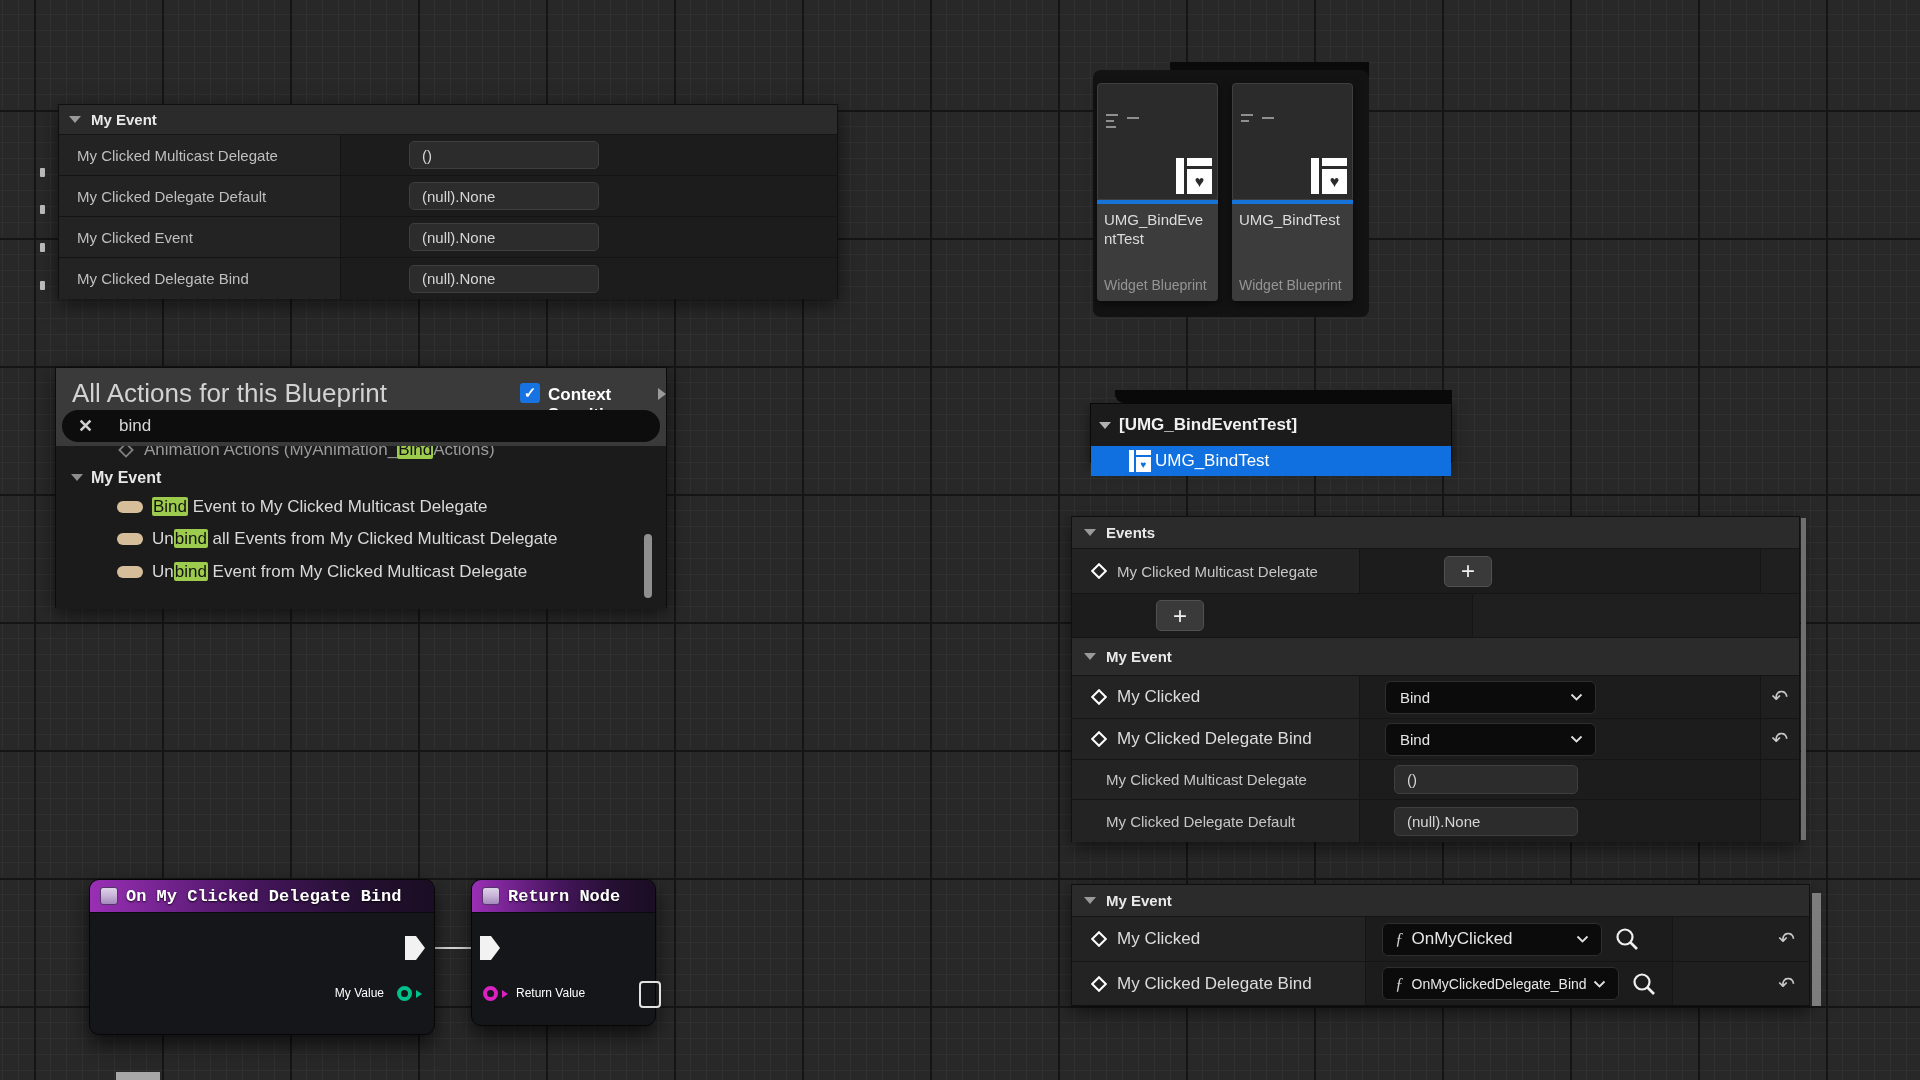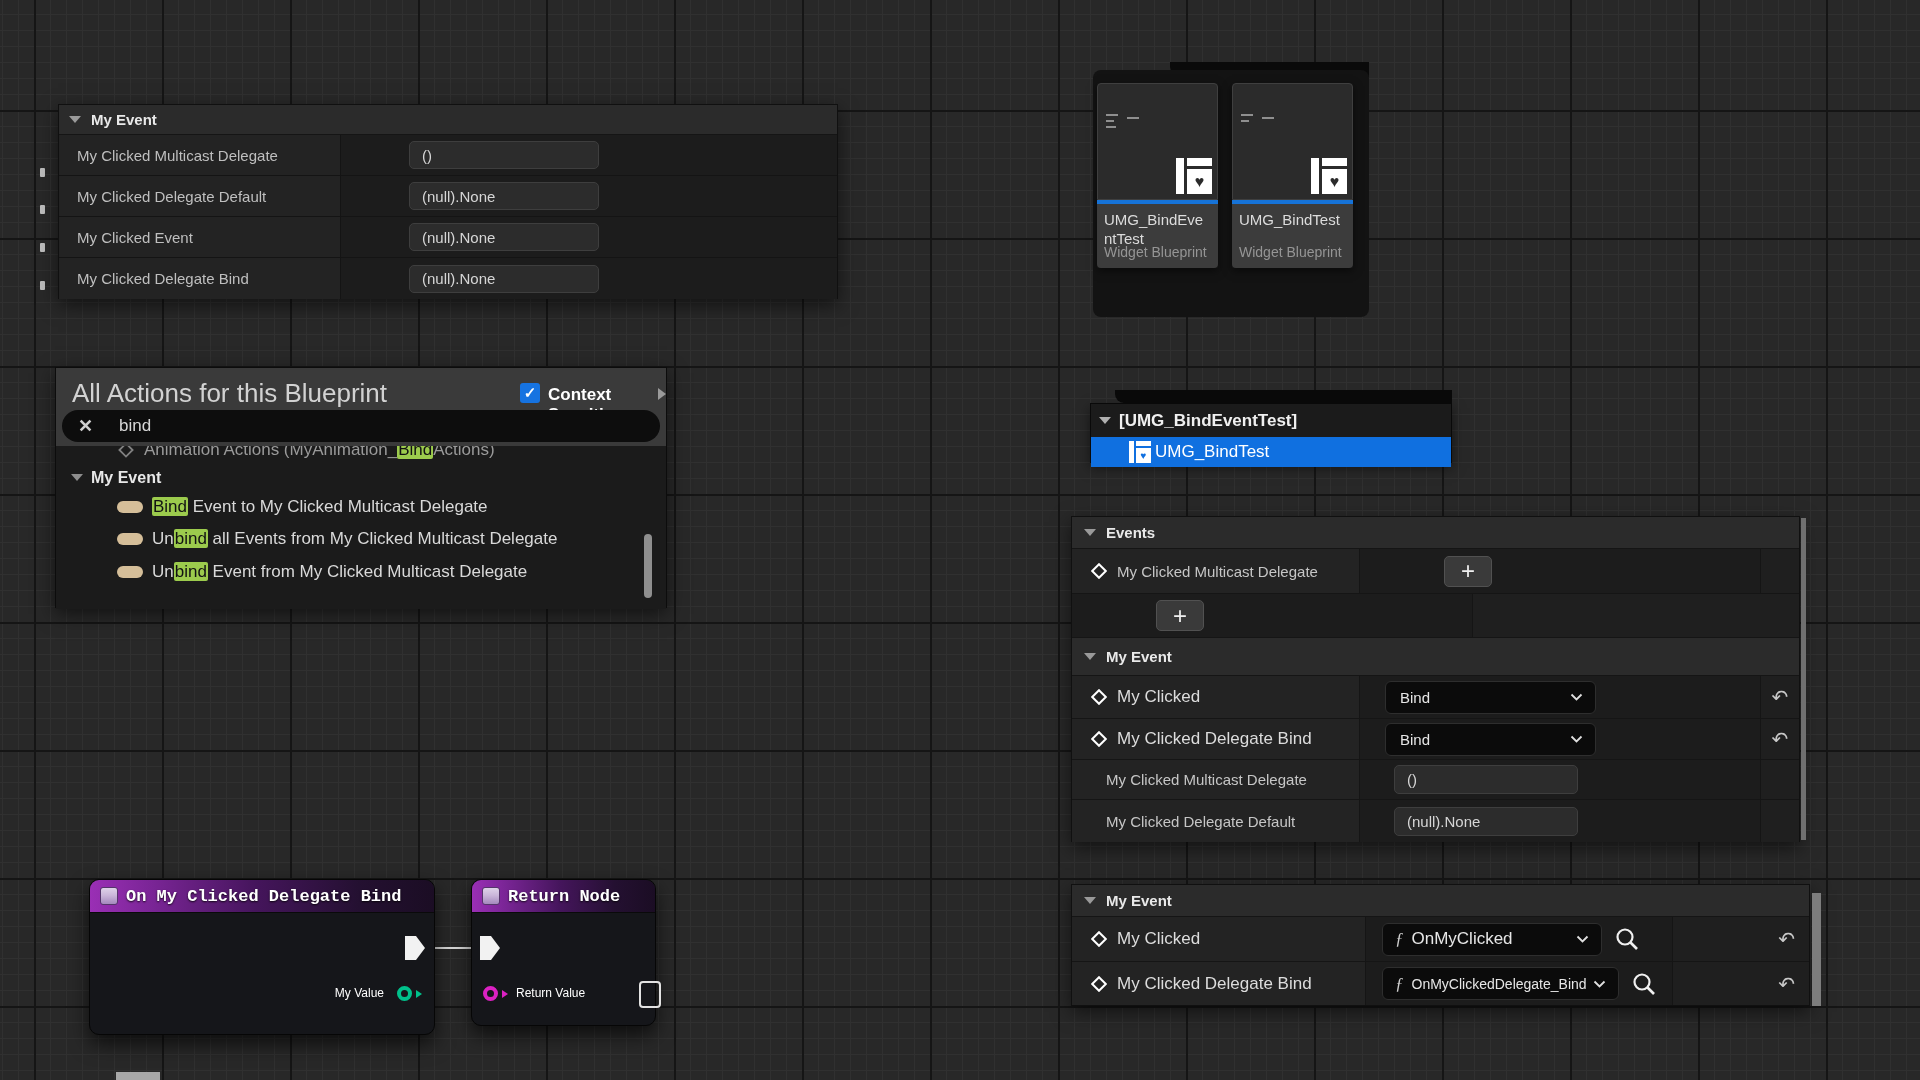--- a/index.html
+++ b/index.html
@@ -65,21 +65,21 @@
   
   .assets { left:1093px; top:57px; width:276px; height:262px; }
   .dock-tab { position:absolute; background:#0a0a0a; }
   .assets .dock-tab { left:77px; top:5px; width:199px; height:15px; border-bottom-left-radius:10px; }
   .assets-bg { position:absolute; left:0; top:13px; width:276px; height:247px; background:#131313; border-radius:8px; }
   .tile { position:absolute; top:26px; width:121px; box-shadow:0 3px 8px rgba(0,0,0,.5); }
   .tile-thumb { position:relative; height:117px; background:#2b2b2b; border:1px solid #3f3f3f;
                 border-radius:4px 4px 0 0; overflow:hidden; }
   .mini-line { position:absolute; background:#8f8f8f; height:2px; }
   .tile-accent { height:4px; background:#1673d8; }
-  .tile-caption { position:relative; height:64px; background:#3c3c3c; border-radius:0 0 4px 4px; }
+  .tile-caption { position:relative; height:97px; background:#3c3c3c; border-radius:0 0 4px 4px; }
   .tile-name { padding:6px 7px 0 7px; font-size:15px; line-height:19px; color:#dcdcdc; overflow-wrap:anywhere; }
   .tile-type { position:absolute; left:7px; bottom:8px; font-size:14px; color:#959595; }
 
   
   .umg { position:absolute; }
   .umg .vb,.umg .hb,.umg .sq { position:absolute; background:#fff; }
   .umg .sq { display:flex; align-items:center; justify-content:center; }
   .umg36 { width:36px; height:36px; right:5px; bottom:5px; }
   .umg36 .vb { left:0; top:0; width:8px; height:36px; }
   .umg36 .hb { left:11px; top:0; width:25px; height:8px; }
@@ -89,21 +89,21 @@
   .umg22 .vb { left:0; top:0; width:5px; height:22px; }
   .umg22 .hb { left:7px; top:0; width:15px; height:5px; }
   .umg22 .sq { left:7px; top:7px; width:15px; height:15px; }
   .umg22 .heart { color:#1070e0; font-size:10px; line-height:1; }
 
   
   .tree { left:1090px; top:390px; width:362px; height:76px; }
   .tree .dock-tab { left:25px; top:0; width:337px; height:13px; border-bottom-left-radius:9px; }
   .tree-body { position:absolute; left:0; top:13px; width:362px; height:60px; background:#1b1b1b;
                border:1px solid #090909; box-shadow:0 5px 12px rgba(0,0,0,.5); }
-  .tree-root { height:33px; display:flex; align-items:center; }
+  .tree-root { height:42px; display:flex; align-items:center; }
   .tree-root .tri-down { margin-left:8px; border-top-color:#b0b0b0; }
   .tree-root-label { margin-left:8px; font-size:17px; font-weight:bold; color:#f0f0f0; }
   .tree-sel { height:30px; background:#1070e0; display:flex; align-items:center; }
   .tree-sel .umg22 { position:relative; margin-left:38px; flex:0 0 auto; }
   .tree-sel-label { margin-left:4px; font-size:17px; color:#ffffff; }
 
   
   .dpanel { background:#1c1c1c; border:1px solid #101010; }
   .dp-row { display:flex; border-bottom:1px solid #151515; }
   .dp-label { background:#232323; border-right:1px solid #151515; display:flex; align-items:center; }

